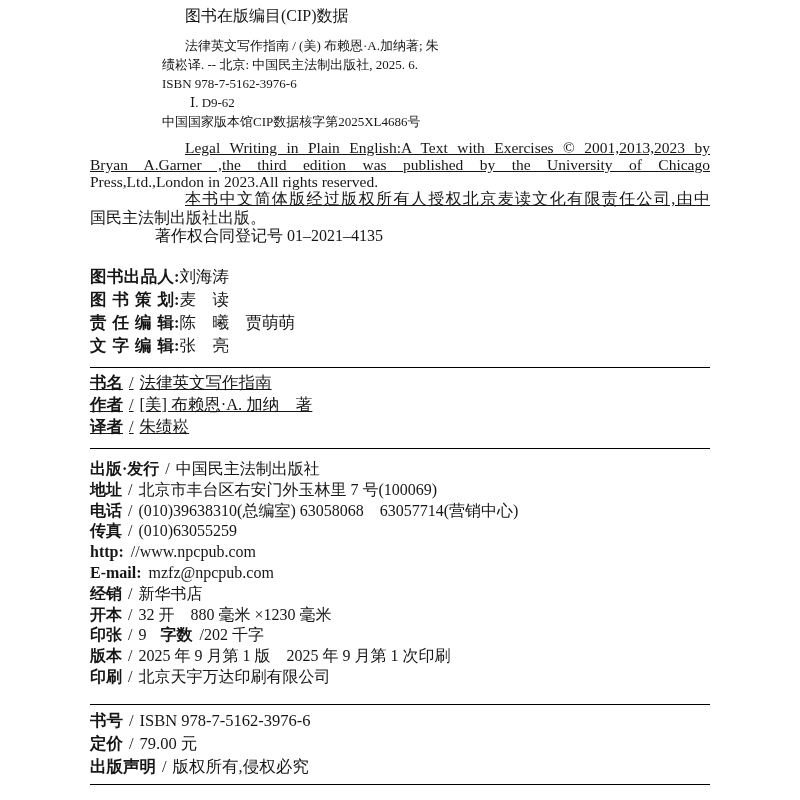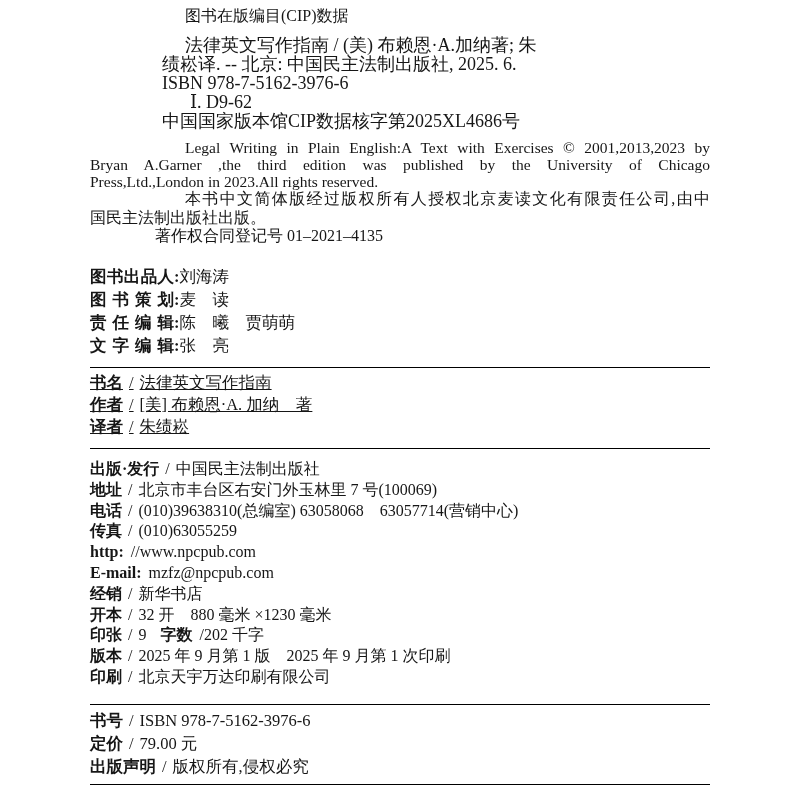--- a/index.html
+++ b/index.html
@@ -1,27 +1,27 @@
 <!DOCTYPE html>
 <html><head>
 <meta charset="utf-8">
 <style>
   html,body{margin:0;padding:0;background:#ffffff;}
   body{width:800px;height:800px;overflow:hidden;color:#161616;
        font-family:"Liberation Serif","DejaVu Serif",serif;}
   .doc{padding:6px 90px 0 90px;border-radius:6px;}
 
   .cip-title{font-size:16px;line-height:20px;margin-left:95px;margin-bottom:10px;}
-  .cip{margin-left:72px;font-size:18px;line-height:19px;}
+  .cip{margin-left:72px;font-size:13px;line-height:19px;}
   .ind-a{text-indent:23px;}
   .ind-b{text-indent:28px;}
 
   .en{margin-top:8px;font-size:15.5px;line-height:17px;}
   .cn{font-size:16px;line-height:18.5px;}
-  .jfull{text-align:justify;text-align-last:justify;}
+  .jfull{text-align:justify;text-align-last:justify;text-decoration:underline;}
   .pindent{text-indent:95px;}
   .contract{font-size:16px;line-height:18px;margin-left:65px;}
 
   .staff{margin-top:20px;}
   .staff .row{font-size:16.5px;line-height:23px;}
   .jlabel{display:inline-block;width:84px;font-weight:700;
           text-align:justify;text-align-last:justify;}
   .colon{font-weight:700;}
 
   hr{border:none;border-top:1px solid #000;margin:0;height:0;}

